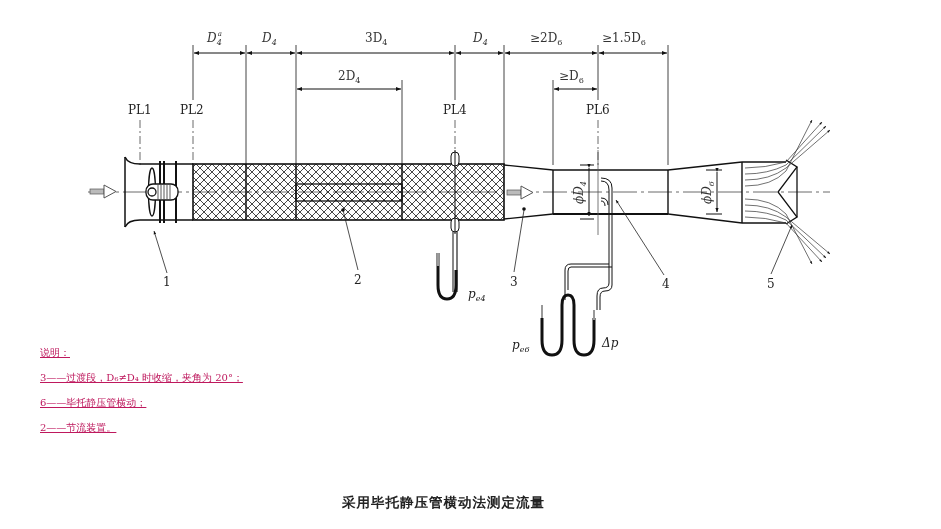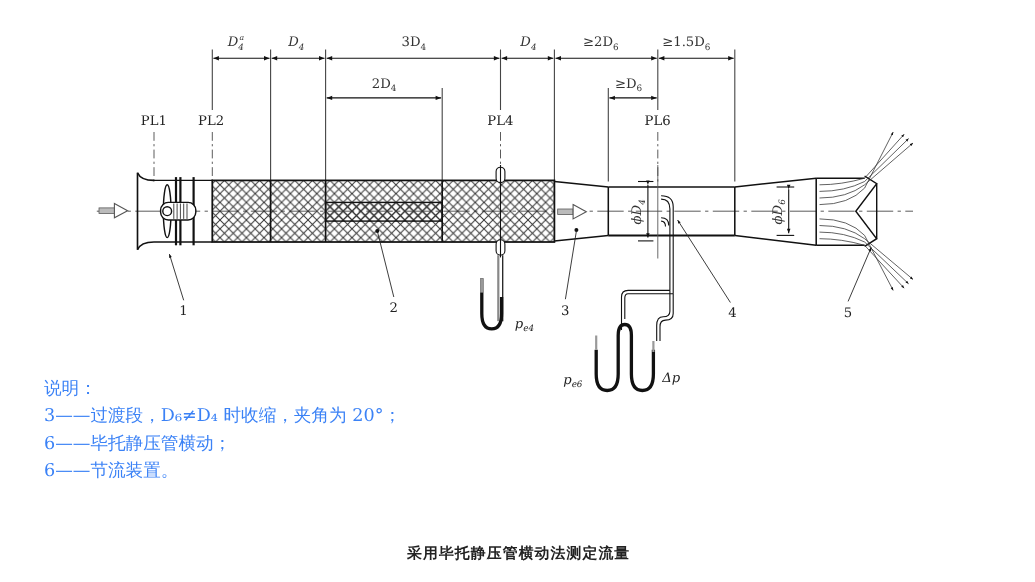--- a/index.html
+++ b/index.html
@@ -1,23 +1,23 @@
 <!DOCTYPE html>
 <html><head>
 <meta charset="utf-8">
 <style>
   html, body { margin:0; padding:0; background:#ffffff; }
   body { width:941px; height:529px; position:relative; overflow:hidden;
          font-family:"DejaVu Serif", serif; color:#222; }
   #diagram { position:absolute; left:0; top:0; }
   .dimtxt { font-family:"DejaVu Serif", serif; font-size:12px; fill:#333; }
   .lbl { font-family:"DejaVu Serif", serif; font-size:12px; fill:#222; }
-  .legend { position:absolute; left:40px; top:340px; font-size:16px; line-height:25px; color:#3b82f6; font-family:"DejaVu Serif", serif; }
+  .legend { position:absolute; left:40px; top:340px; font-size:10px; line-height:25px; color:#be185d; font-family:"DejaVu Serif", serif;text-decoration:underline; }
   .legend div { white-space:nowrap; }
-  .caption { position:absolute; left:370px; top:494px; font-size:13.5px; font-weight:bold; letter-spacing:1px; color:#222; font-family:"DejaVu Sans", sans-serif; }
+  .caption { position:absolute; left:342px; top:494px; font-size:13.5px; font-weight:bold; letter-spacing:1px; color:#222; font-family:"DejaVu Sans", sans-serif; }
 </style>
 </head>
 <body>
 
 <svg id="diagram" width="941" height="529" viewBox="0 0 941 529">
   <defs>
     <pattern id="hatch" width="8" height="8" patternUnits="userSpaceOnUse">
       <path d="M0,0 L8,8 M8,0 L0,8" stroke="#333" stroke-width="0.9"></path>
     </pattern>
     <marker id="arr" viewBox="0 0 10 10" refX="10" refY="5" markerWidth="7" markerHeight="5" orient="auto-start-reverse">
@@ -216,16 +216,16 @@
   <text class="lbl" x="354" y="284">2</text>
   <text class="lbl" x="510" y="286">3</text>
   <text class="lbl" x="662" y="288">4</text>
   <text class="lbl" x="767" y="288">5</text>
 </svg>
 
 <div class="legend">
   <div>说明：</div>
   <div>3——过渡段，D₆≠D₄ 时收缩，夹角为 20°；</div>
   <div>6——毕托静压管横动；</div>
-  <div>6——节流装置。</div>
+  <div>2——节流装置。</div>
 </div>
 
 <div class="caption">采用毕托静压管横动法测定流量</div>
 
 </body></html>

